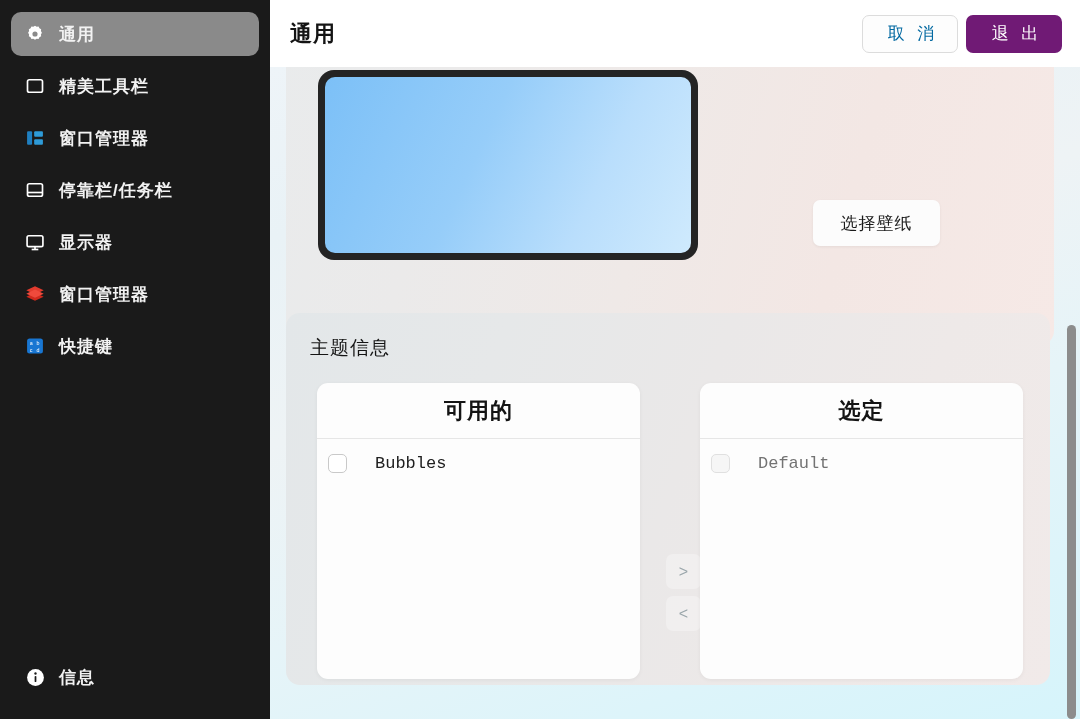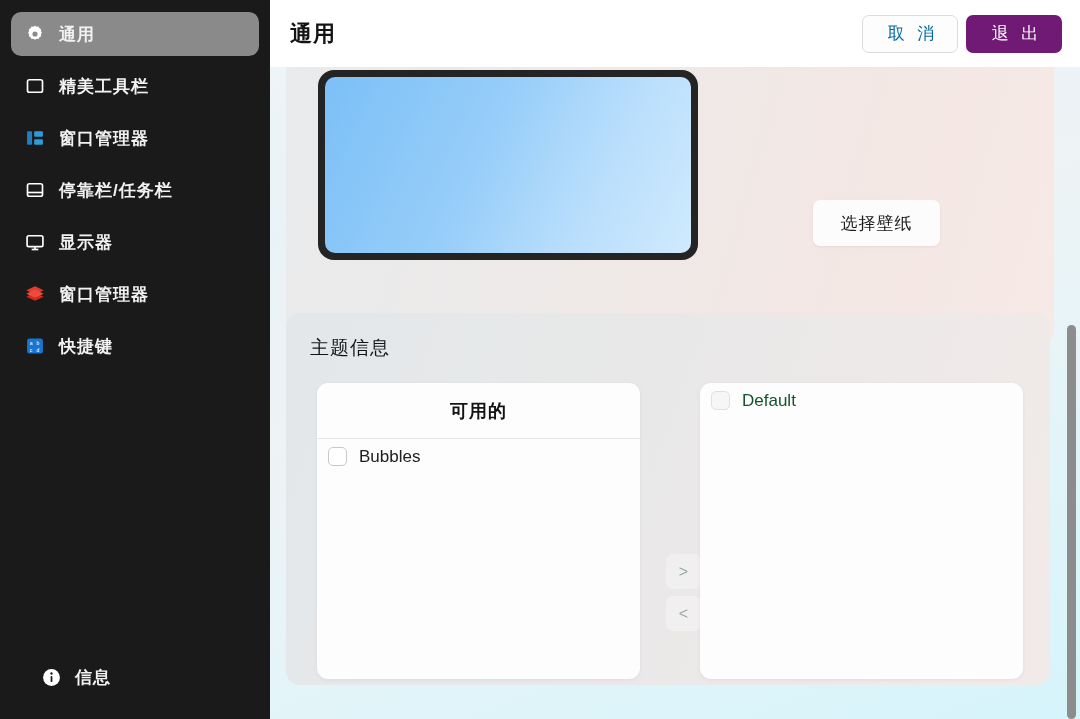--- a/index.html
+++ b/index.html
@@ -54,21 +54,21 @@
     height: 22px;
     flex: 0 0 22px;
     display: flex;
     align-items: center;
     justify-content: center;
   }
   .side-icon svg { display: block; }
 
   #info-item {
     position: absolute;
-    left: 16px;
+    left: 0;
     bottom: 12px;
     width: 270px;
   }
 
   
   #main {
     flex: 1 1 auto;
     height: 719px;
     position: relative;
     overflow: hidden;
@@ -221,52 +221,53 @@
   }
   #list-available { left: 31px; }
   #list-selected  { left: 414px; }
 
   .list-header {
     height: 56px;
     display: flex;
     align-items: center;
     justify-content: center;
     border-bottom: 1px solid #e6e6e6;
-    font-size: 18px;
+    font-size: 22px;
     font-weight: bold;
     color: #141414;
     letter-spacing: 1px;
   }
 
   .list-body { padding: 8px 0 0 0; }
 
   .list-row {
     display: flex;
-    align-items: flex-start;
+    align-items: center;
     height: 33px;
     padding: 0 0 0 11px;
-    gap: 12px;
-    cursor: pointer;
+    gap: 28px;
+    cursor: pointer;
+    font-family: Liberation Mono, monospace;
   }
 
   .cb {
     width: 19px;
     height: 19px;
     flex: 0 0 19px;
     border: 1px solid #c9c9c9;
     border-radius: 5px;
     background: #ffffff;
   }
   .cb.dim { border-color: #e0e0e0; background: #f6f6f6; }
 
   .row-label {
     font-size: 17px;
     color: #202020;
   }
-  .row-label.dim { color: #14532d; }
+  .row-label.dim { color: #737373; }
 
   
   .xfer-btn {
     position: absolute;
     left: 380px;
     width: 35px;
     height: 35px;
     background: rgba(255,255,255,0.30);
     border: none;
     border-radius: 7px;
@@ -424,20 +425,21 @@
               <span class="cb"></span>
               <span class="row-label">Bubbles</span>
             </div>
           </div>
         </div>
 
         <button class="xfer-btn" id="xfer-right">&gt;</button>
         <button class="xfer-btn" id="xfer-left">&lt;</button>
 
         <div class="list-panel" id="list-selected">
+          <div class="list-header">选定</div>
           <div class="list-body">
             <div class="list-row">
               <span class="cb dim"></span>
               <span class="row-label dim">Default</span>
             </div>
           </div>
         </div>
       </div>
 
       <div id="scrollbar-track">

